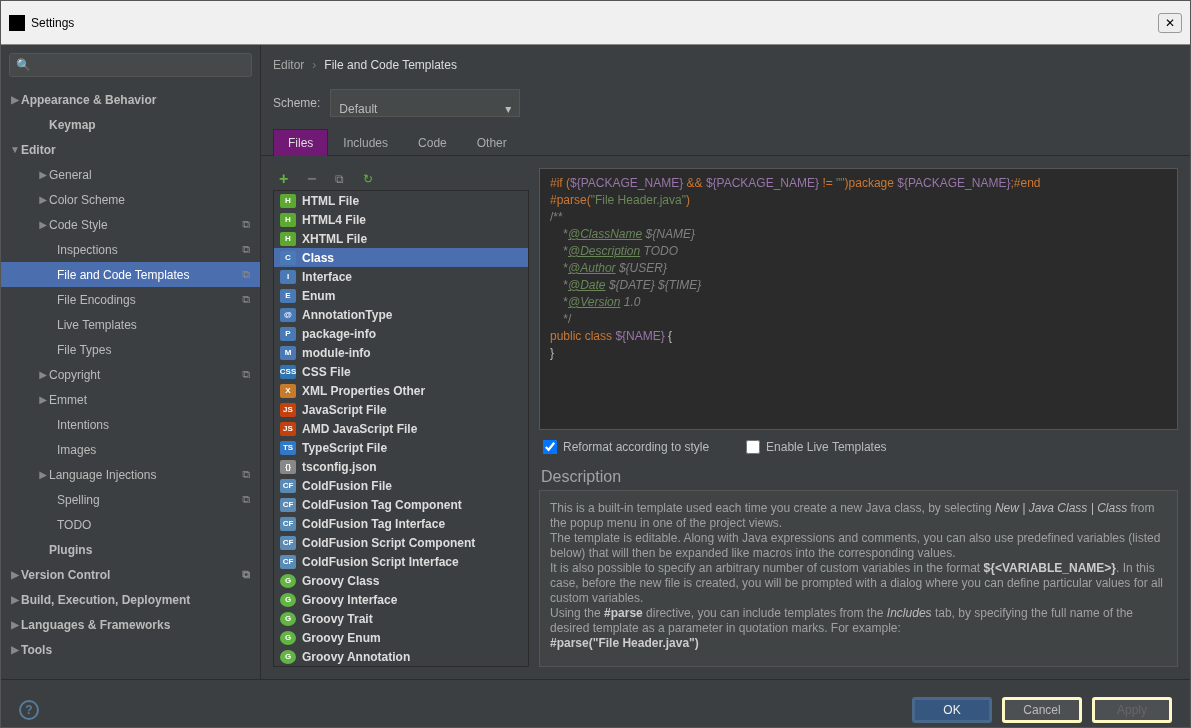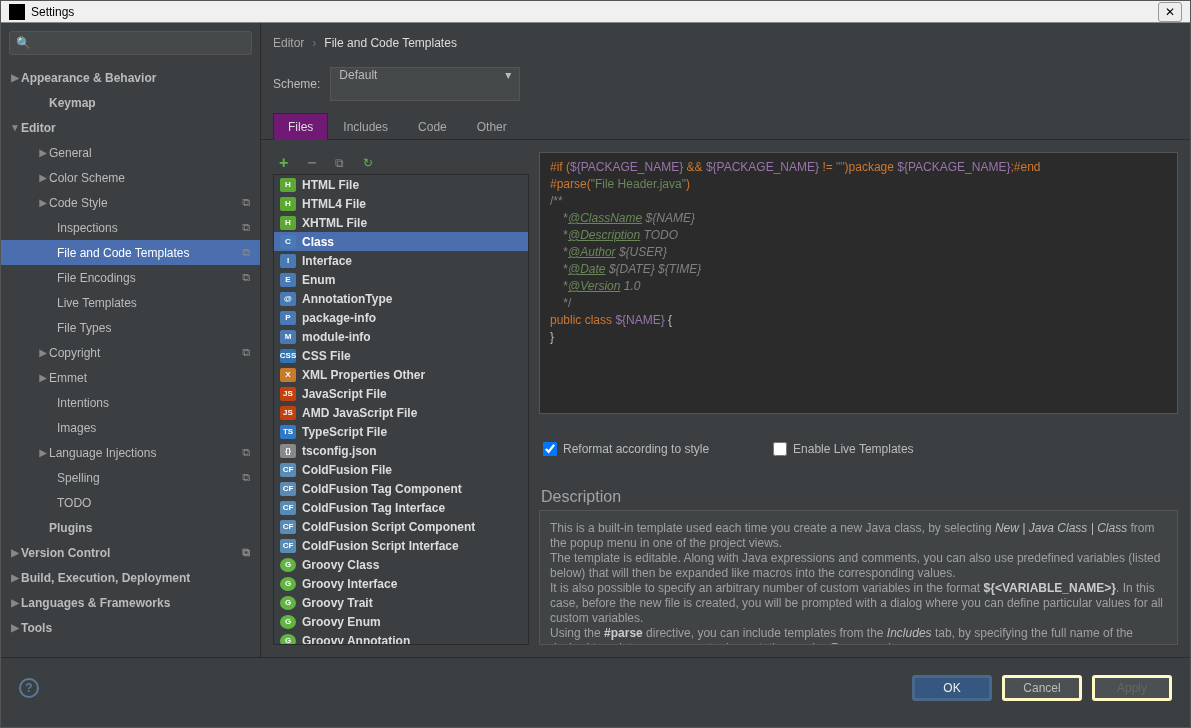--- a/index.html
+++ b/index.html
@@ -1,38 +1,38 @@
 <!DOCTYPE html>
 <html><head>
 <meta charset="utf-8">
 <style>
 *{box-sizing:border-box;margin:0;padding:0;font-family:"Segoe UI",Arial,sans-serif;font-size:12px}
 body{background:#3c3f41;color:#bbb;width:1191px;height:728px;overflow:hidden;border:1px solid #555}
-.titlebar{height:22px;background:#f0f0f0;color:#000;display:flex;align-items:center;padding:0 8px;border-bottom:1px solid #888;justify-content:space-between}
+.titlebar{height:44px;background:#f0f0f0;color:#000;display:flex;align-items:center;padding:0 8px;border-bottom:1px solid #888;justify-content:space-between}
 .titlebar-left{display:flex;align-items:center;gap:6px}
 .titlebar-icon{width:16px;height:16px;background:#000;display:inline-block}
 .titlebar-close{width:24px;height:20px;border:1px solid #999;border-radius:3px;display:flex;align-items:center;justify-content:center;background:#eee}
 .main-area{display:flex;height:634px}
 .sidebar{width:260px;background:#3c3f41;border-right:1px solid #2b2b2b;display:flex;flex-direction:column}
 .search-box{margin:8px;height:24px;background:#45494a;border:1px solid #555;border-radius:3px;display:flex;align-items:center;padding:0 6px;color:#888}
 .tree{flex:1;overflow:auto;padding:2px 0}
 .tree-item{display:flex;align-items:center;height:25px;padding:0 8px;cursor:default;color:#bbb;position:relative}
 .tree-item.bold{font-weight:700}
 .tree-item.selected{background:#4b6eaf;color:#fff}
 .tree-item .arrow{width:12px;display:inline-block;text-align:center;color:#888;font-size:10px}
 .tree-item .arrow.open::before{content:"▼"}
 .tree-item .arrow.closed::before{content:"▶"}
 .tree-item .copy-icon{position:absolute;right:10px;color:#888;font-size:11px}
 .ind1{padding-left:36px}.ind2{padding-left:44px}
 .content{flex:1;display:flex;flex-direction:column;background:#3c3f41}
 .breadcrumb{height:40px;display:flex;align-items:center;padding:0 12px;color:#a8a8a8;font-size:14px}
 .breadcrumb .sep{margin:0 8px;color:#777}
 .breadcrumb .cur{color:#ddd;font-weight:400}
 .scheme-row{display:flex;align-items:center;padding:4px 12px 12px;gap:10px}
-.scheme-select{width:190px;height:34px;background:#45494a;border:1px solid #555;color:#bbb;padding:0 8px;display:flex;align-items:flex-start;justify-content:space-between}
+.scheme-select{width:190px;height:28px;background:#45494a;border:1px solid #555;color:#bbb;padding:0 8px;display:flex;align-items:flex-end;justify-content:space-between}
 .tabs{display:flex;padding-left:12px;border-bottom:1px solid #2b2b2b}
 .tab{padding:6px 14px;color:#aaa;border:1px solid transparent;border-bottom:none;margin-bottom:-1px}
 .tab.active{background:#701a75;border-color:#2b2b2b;color:#ddd}
 .workspace{display:flex;flex:1;padding:12px;gap:10px;min-height:0}
 .left-col{width:256px;display:flex;flex-direction:column;background:#3c3f41}
 .toolbar{display:flex;gap:14px;padding:4px 6px;align-items:center}
 .toolbar .tb{width:14px;height:14px;display:inline-block}
 .tb-add{color:#62b543;font-weight:700;font-size:16px;line-height:14px}
 .tb-rem{color:#777;font-weight:700;font-size:16px;line-height:14px}
 .tb-copy{color:#888}
@@ -43,21 +43,21 @@
 .ficon{width:16px;height:14px;display:inline-flex;align-items:center;justify-content:center;font-size:8px;font-weight:700;border-radius:2px;color:#fff}
 .ficon.html{background:#5da832}.ficon.xml{background:#c57b2a}.ficon.cls{background:#4a7ab5}
 .ficon.css{background:#3073b0}.ficon.js{background:#c2410c}.ficon.ts{background:#3178c6}
 .ficon.json{background:#888}.ficon.cf{background:#5a8bb5}.ficon.groovy{background:#62b543;border-radius:50%}
 .right-col{flex:1;display:flex;flex-direction:column;min-width:0}
 .code-editor{flex:0 0 262px;background:#2b2b2b;border:1px solid #555;padding:6px 10px;font-family:Consolas,monospace;font-size:12px;line-height:17px;overflow:auto;white-space:pre}
 .code-editor .kw{color:#cc7832}.code-editor .var{color:#9876aa}
 .code-editor .str{color:#6a8759}.code-editor .cmt{color:#808080}
 .code-editor .ann{color:#6a8759;font-style:italic;text-decoration:underline}
 .code-editor .annv{color:#808080;font-style:italic}
-.checks{display:flex;gap:64px;padding:28px 4px;align-items:flex-start}
+.checks{display:flex;gap:37px;padding:10px 4px;align-items:flex-start}
 .chk{display:flex;align-items:center;gap:6px;color:#bbb}
 .chk input{width:14px;height:14px}
 .desc-label{color:#a3a3a3;padding:4px 2px;font-size:16px}
 .desc-box{flex:1;background:#404445;border:1px solid #555;padding:10px;color:#a0a0a0;font-size:12px;line-height:15px;overflow:auto}
 .desc-box i{font-style:italic;color:#bbb}
 .desc-box b{color:#ccc;font-weight:700}
 .footer{height:60px;border-top:1px solid #2b2b2b;display:flex;align-items:center;padding:0 18px;justify-content:space-between}
 .help-icon{width:20px;height:20px;border:2px solid #5a7a9a;border-radius:50%;color:#5a7a9a;display:flex;align-items:center;justify-content:center;font-weight:700}
 .buttons{display:flex;gap:10px}
 .btn{width:80px;height:26px;display:flex;align-items:center;justify-content:center;border:3px solid #fef9c3;background:#4c5052;color:#bbb;border-radius:3px}

